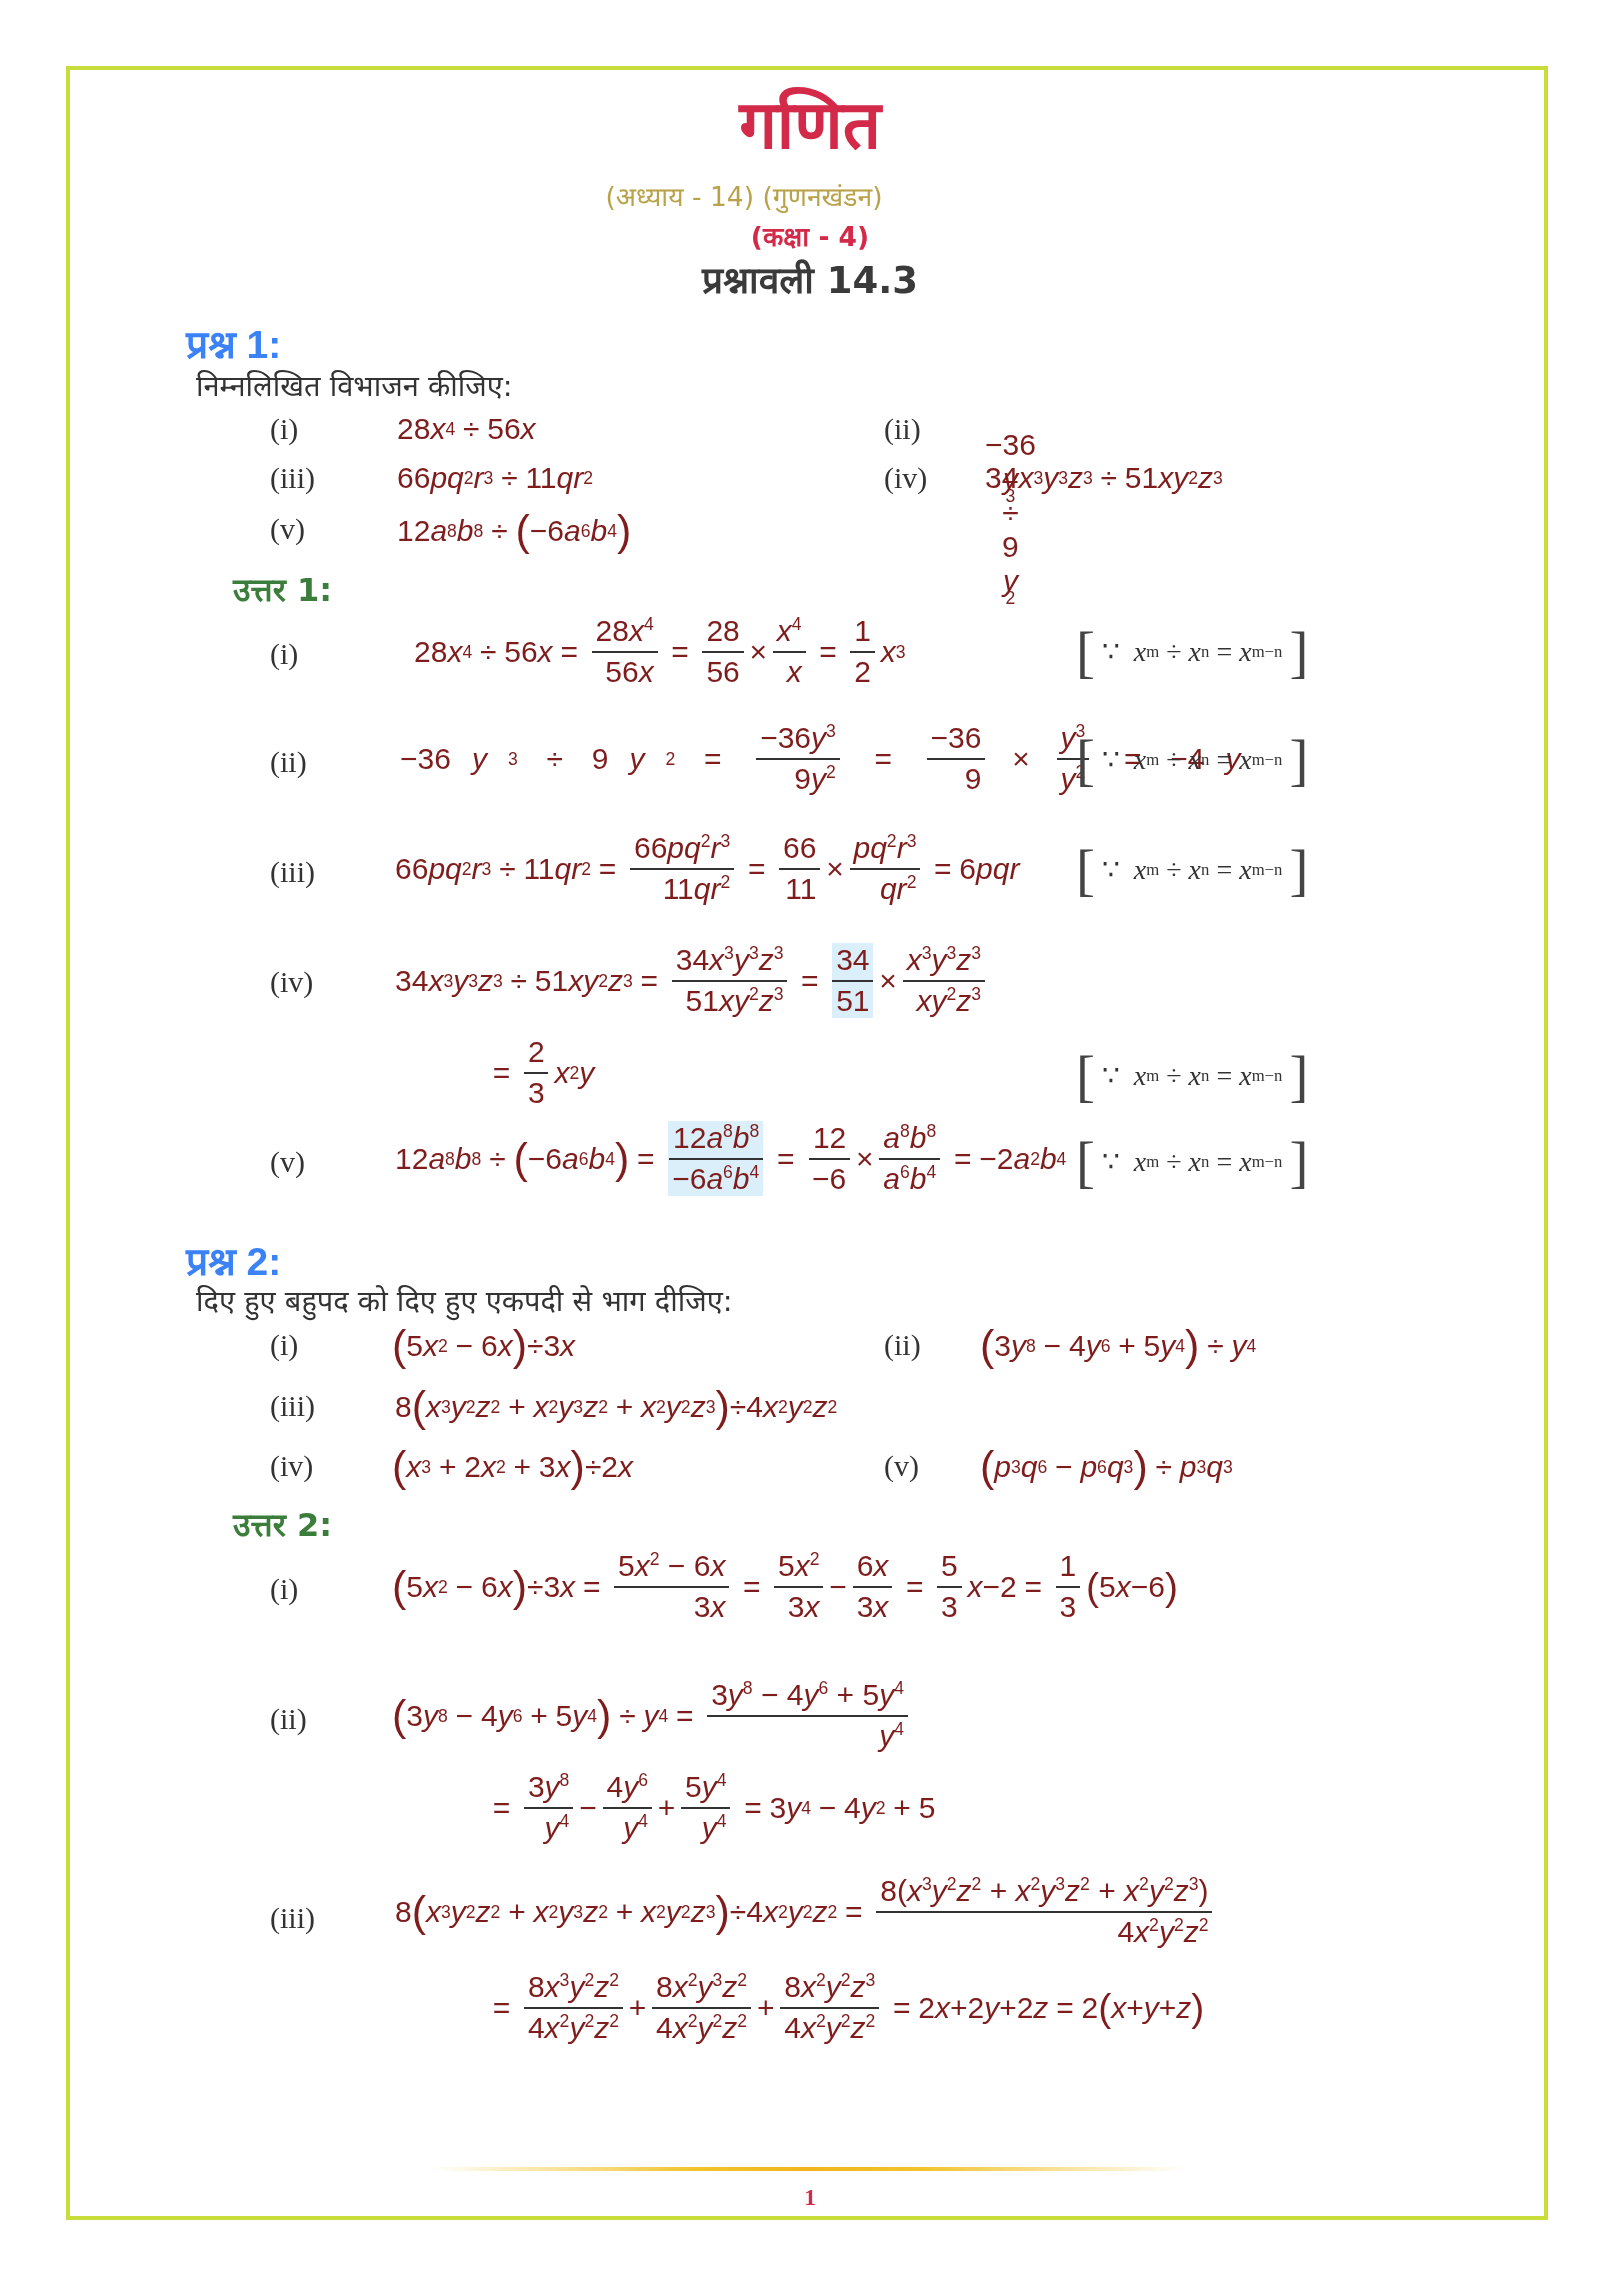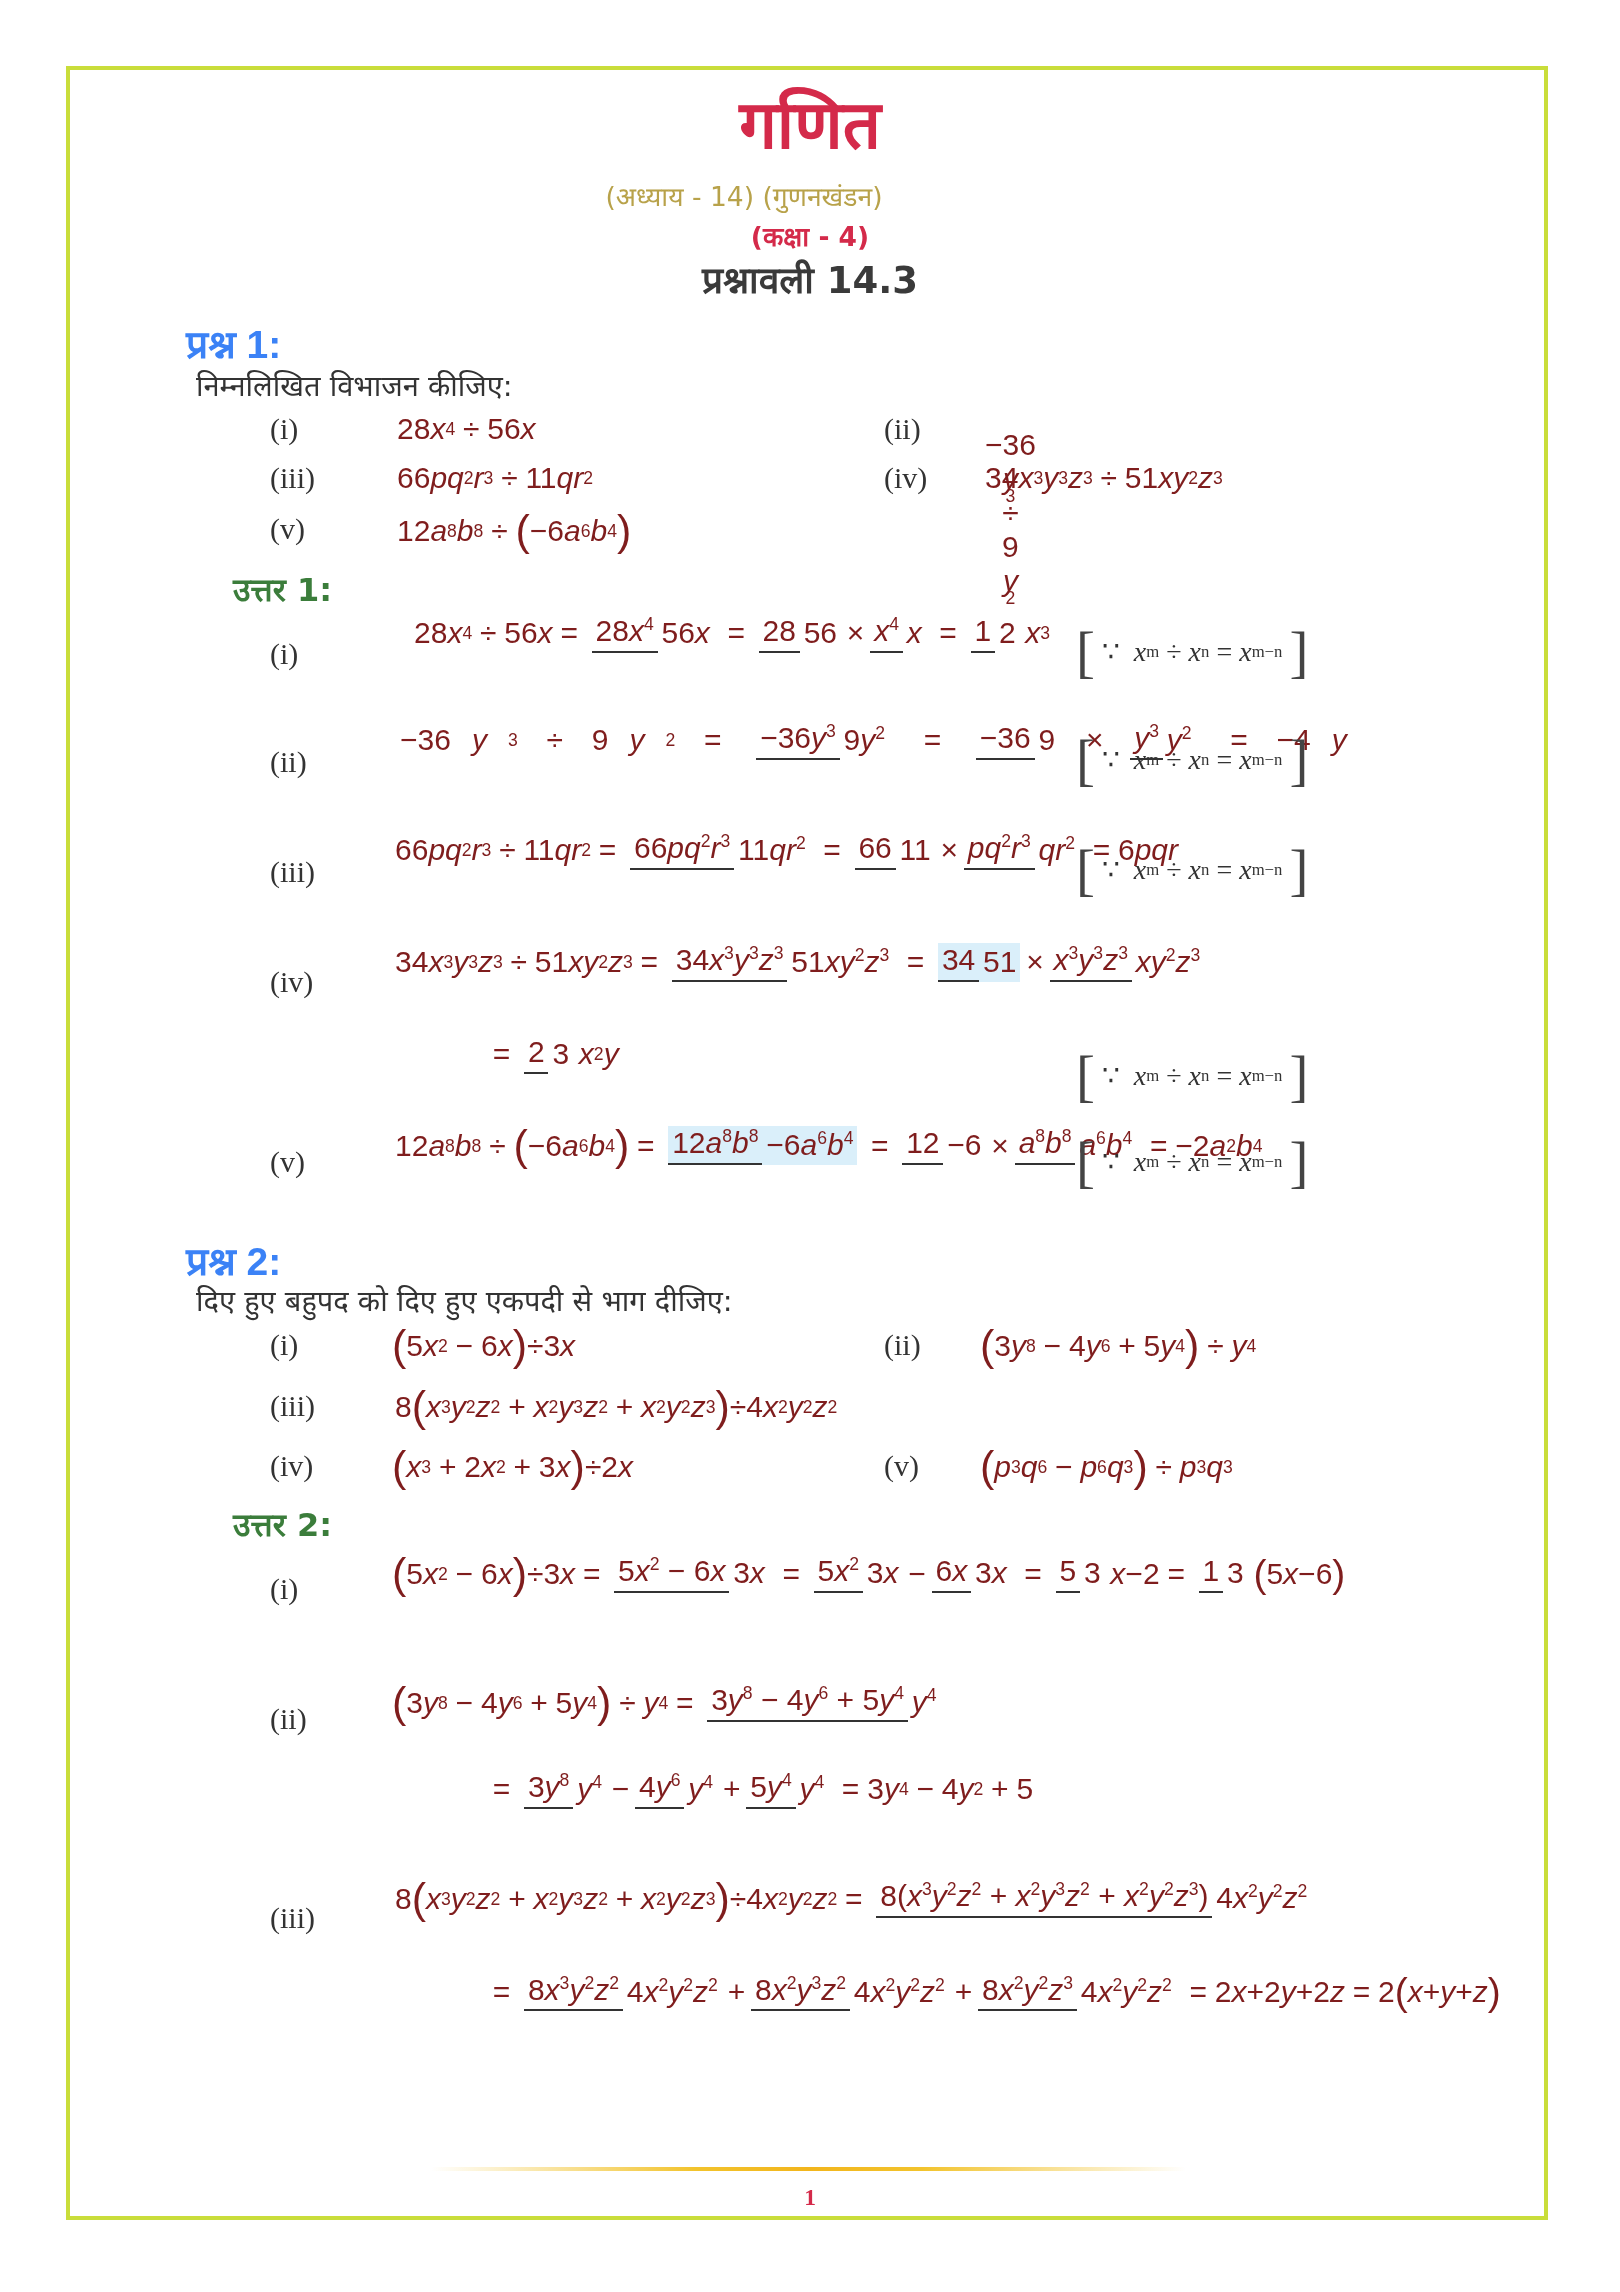--- a/index.html
+++ b/index.html
@@ -16,21 +16,21 @@
                 font-weight:bold; font-family:"DejaVu Sans", sans-serif; }
   .exercise { left:0; width:1620px; top:253px; text-align:center; font-size:37px; font-weight:bold;
               color:#3a3a3a; font-family:"DejaVu Sans", sans-serif; }
   .q-head { font-size:39px; font-weight:bold; color:#3b82f6; font-family:Liberation Sans, sans-serif; }
   .a-head { font-size:32px; font-weight:bold; color:#3b7d3b; font-family:"DejaVu Sans", sans-serif; }
   .instr { font-size:29px; color:#333; font-family:"DejaVu Sans", sans-serif; }
   .lbl { font-size:30px; color:#333; }
   .math { font-size:30px; color:#7f1d1d; font-family:Liberation Sans, sans-serif; display:flex; align-items:center; }
   .math i { font-style:italic; }
   .math sup { font-size:17.6px; vertical-align:super; line-height:0; }
-  .frac { display:inline-flex; align-items:flex-start; margin:0 5.9px; vertical-align:middle; }
+  .frac { display:inline-flex; flex-direction:column; align-items:flex-end; margin:0 5.9px; vertical-align:middle; }
   .frac .num { padding:0 3.9px 2px; border-bottom:2px solid #333; line-height:1.15; }
   .frac .den { padding:2px 3.9px 0; line-height:1.15; }
   .op { margin:0 7.8px; }
   .rule { font-size:28px; display:flex; align-items:center; }
   .rule .br { font-size:57px; font-weight:100; line-height:1; color:#444; }
   .hl { background:rgba(150,210,240,0.35); }
   .footer-line { position:absolute; left:431px; top:2167px; width:755px; height:3.9px;
                  background:linear-gradient(90deg, rgba(240,200,60,0) 0%, #f2c32c 35%, #f2b51c 50%, #f2c32c 65%, rgba(240,200,60,0) 100%); }
   .page-num { left:0; width:1620px; top:2184px; text-align:center; font-size:23.5px; color:#d42a4a; font-weight:bold; }
 </style>

